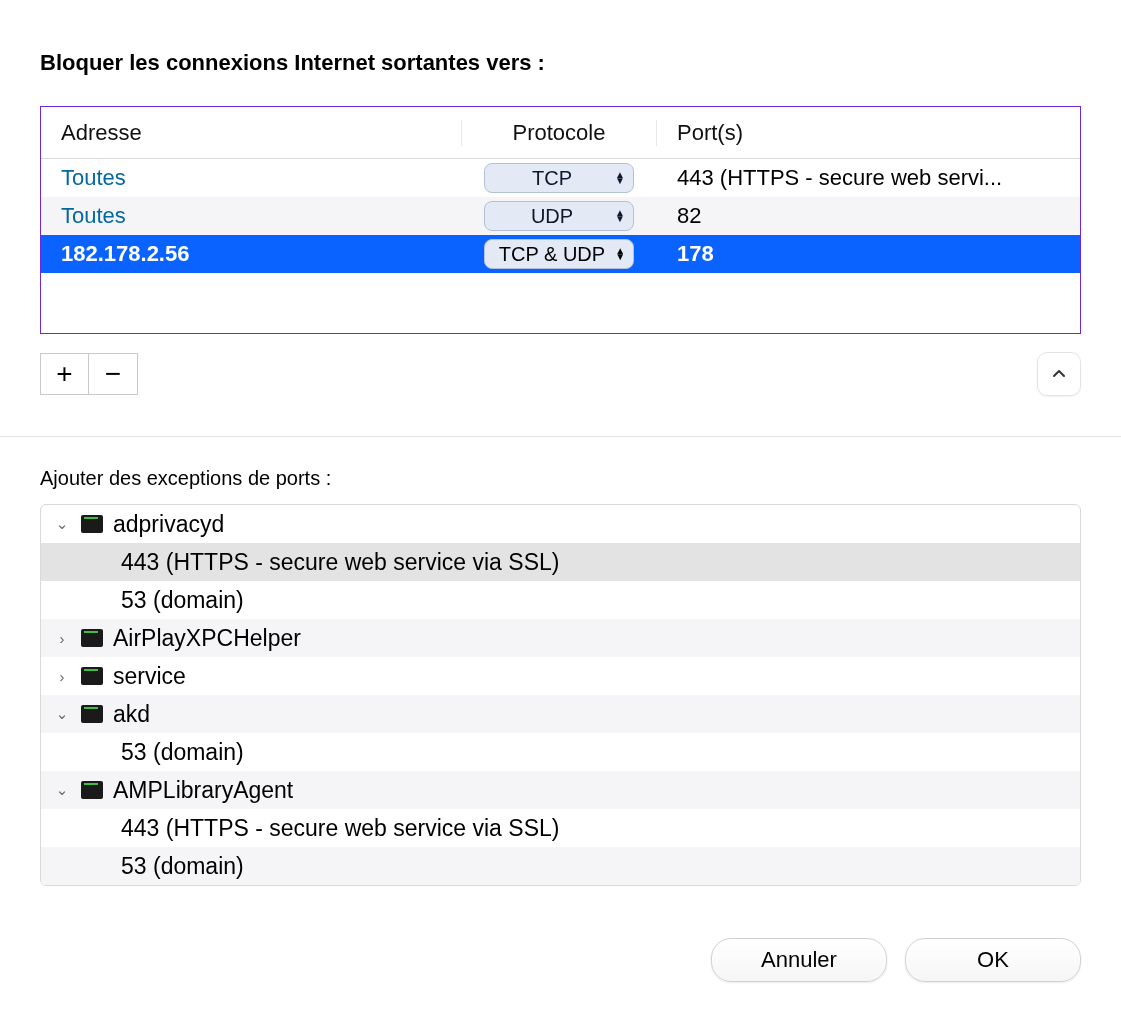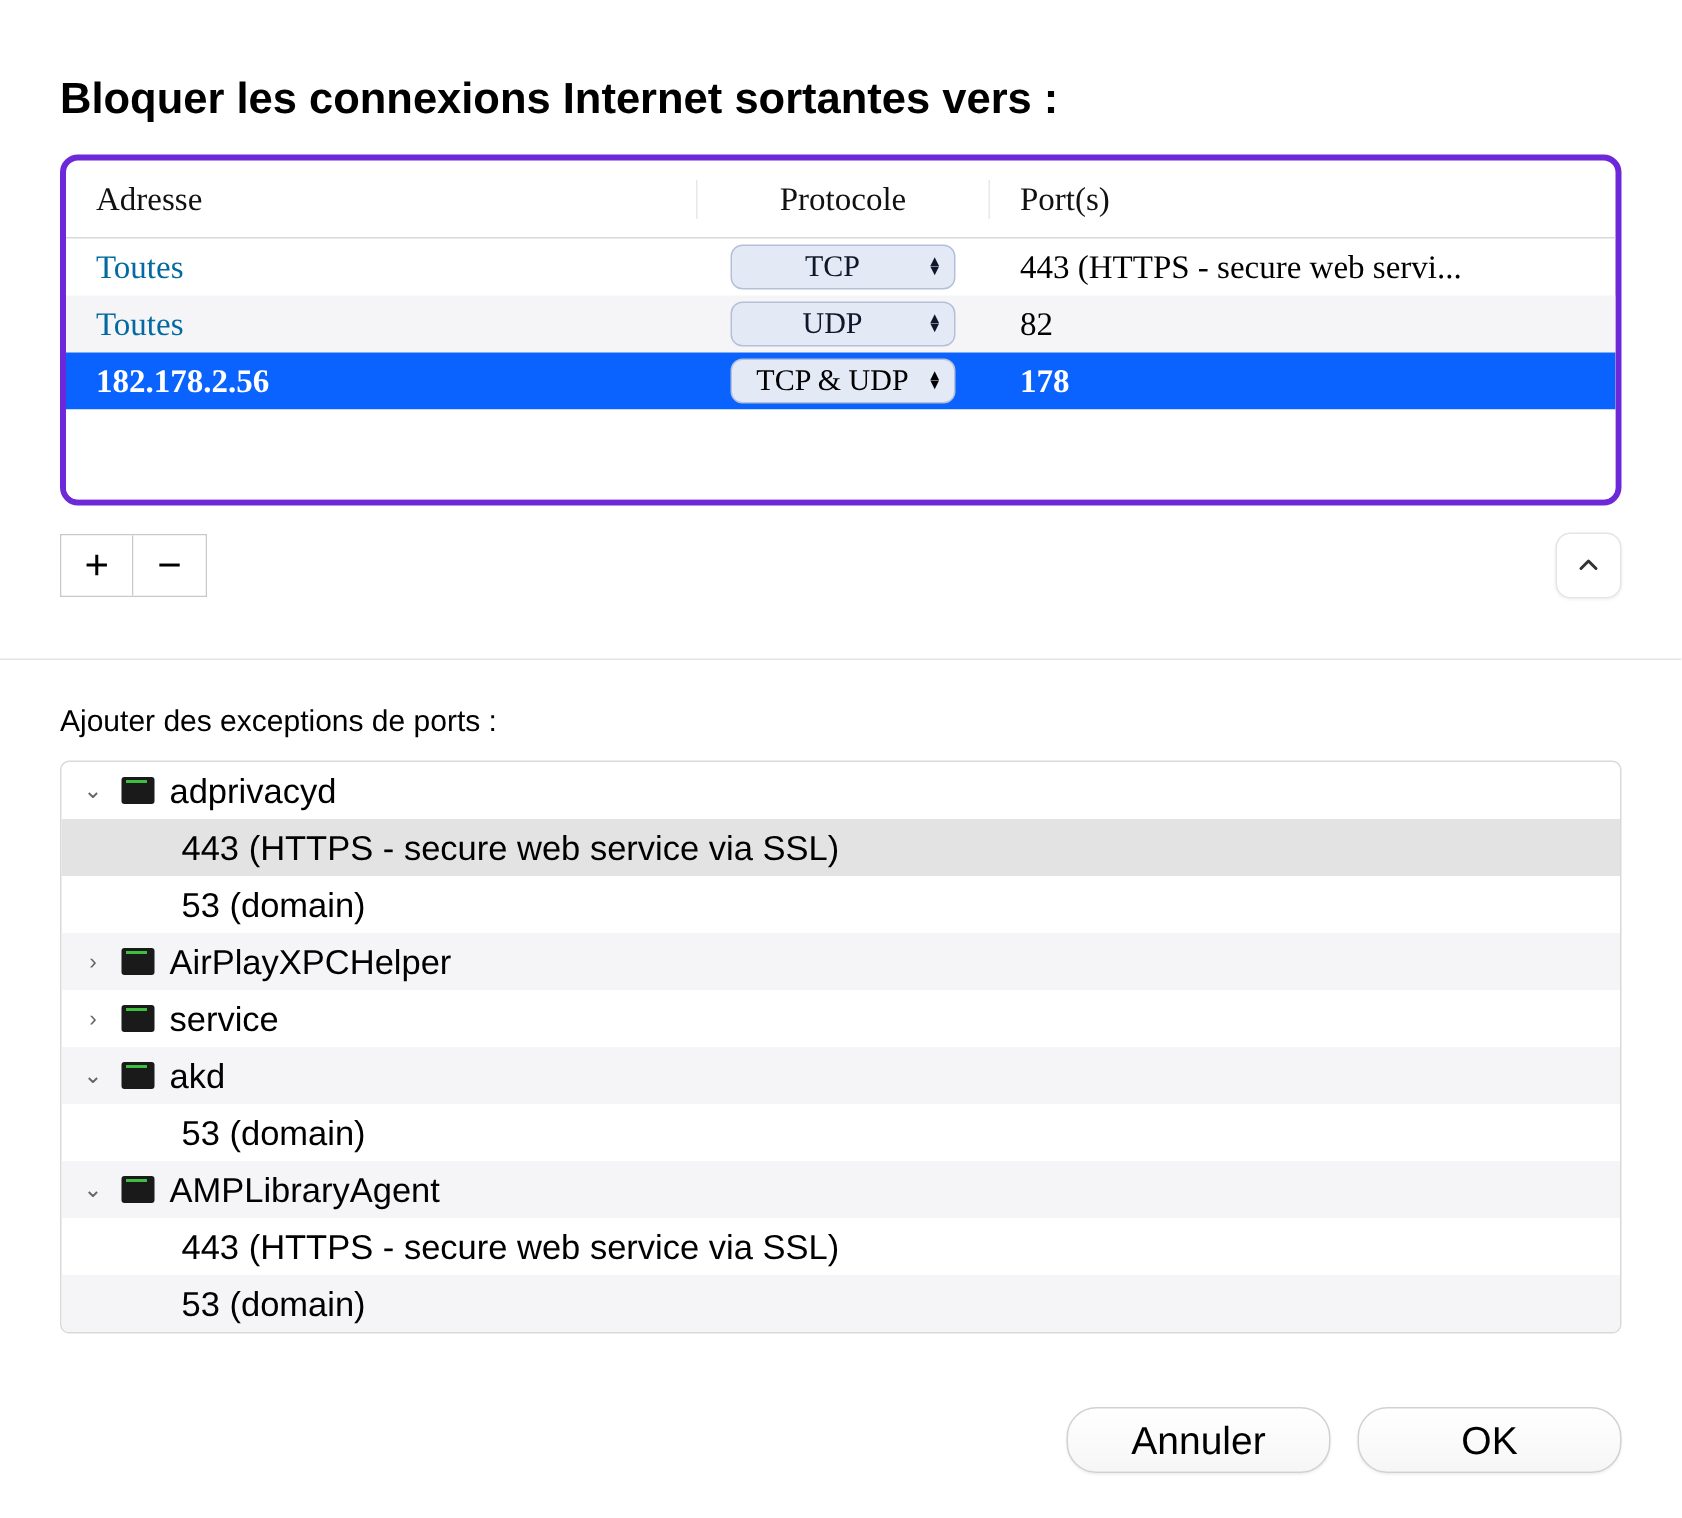--- a/index.html
+++ b/index.html
@@ -13,35 +13,34 @@
     width: 1121px;
     height: 1012px;
     background: #fff;
     border-radius: 18px;
     padding: 20px 40px 30px 40px;
     position: relative;
     display: flex;
     flex-direction: column;
   }
   .heading {
-    font-size: 29px;
+    font-size: 22px;
     font-weight: 700;
     margin-top: 30px;
-    margin-bottom: 20px;
+    margin-bottom: 30px;
   }
   .subheading {
     font-size: 20px;
     font-weight: 400;
     margin-bottom: 14px;
   }
   .table-wrap {
-    border: 4px solid #6d28d9;
-    border-radius: 12px;
+    border: 1px solid #6d28d9;
+    border-radius: 0;
     overflow: hidden;
-    font-family: Liberation Serif, serif;
   }
   .table-header {
     display: flex;
     border-bottom: 1px solid #d9d9d9;
     height: 52px;
     align-items: center;
   }
   .col-address { flex: 0 0 420px; padding-left: 20px; }
   .col-proto { flex: 0 0 196px; text-align: center; border-left: 1px solid #e8e8e8; border-right: 1px solid #e8e8e8; }
   .col-ports { flex: 1; padding-left: 20px; overflow: hidden; text-overflow: ellipsis; white-space: nowrap; }
@@ -168,21 +167,21 @@
     justify-content: flex-end;
     gap: 18px;
     padding-top: 40px;
   }
   .mac-btn {
     min-width: 176px;
     height: 44px;
     border: 1px solid #d1d1d1;
     border-radius: 20px;
     background: linear-gradient(#ffffff,#f6f6f6);
-    font-size: 26px;
+    font-size: 22px;
     display: flex;
     align-items: center;
     justify-content: center;
     box-shadow: 0 1px 2px rgba(0,0,0,0.08);
     cursor: default;
   }
 </style>
 </head>
 <body>
 

